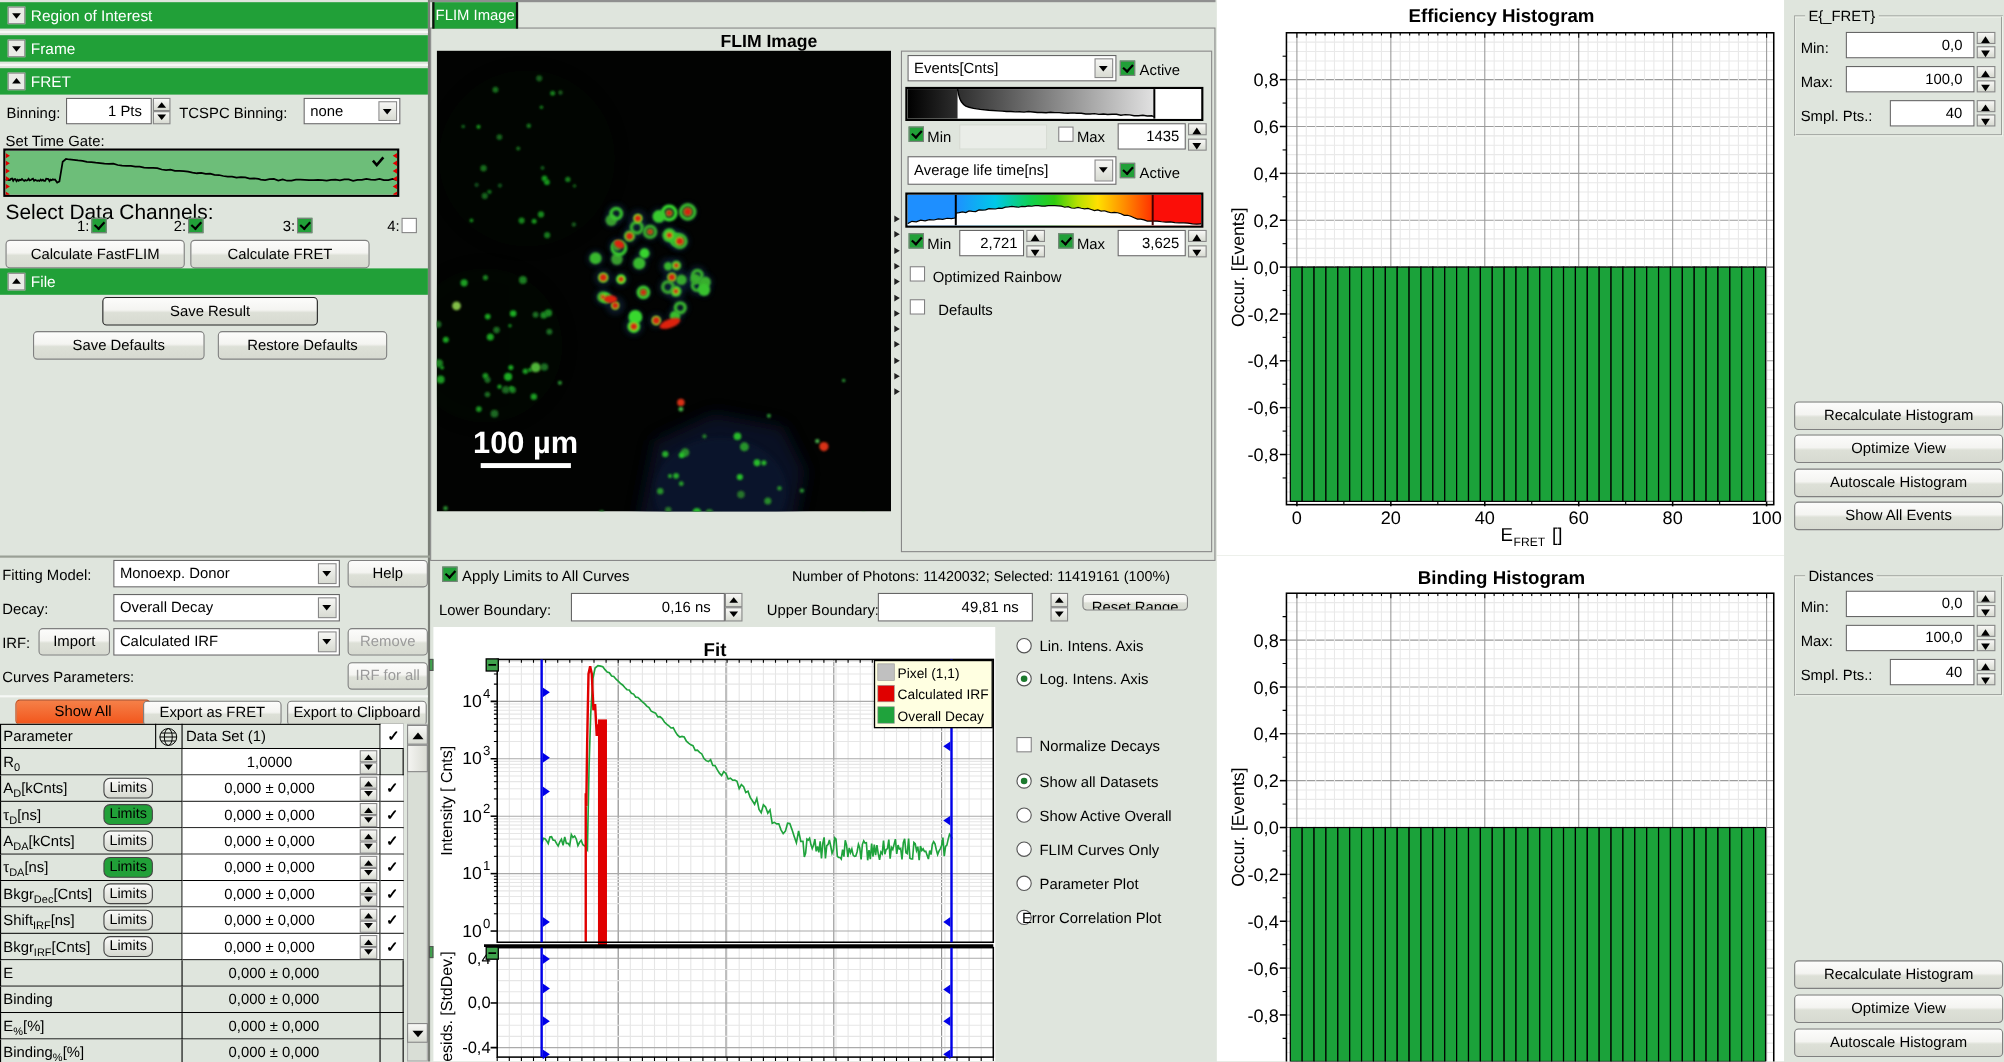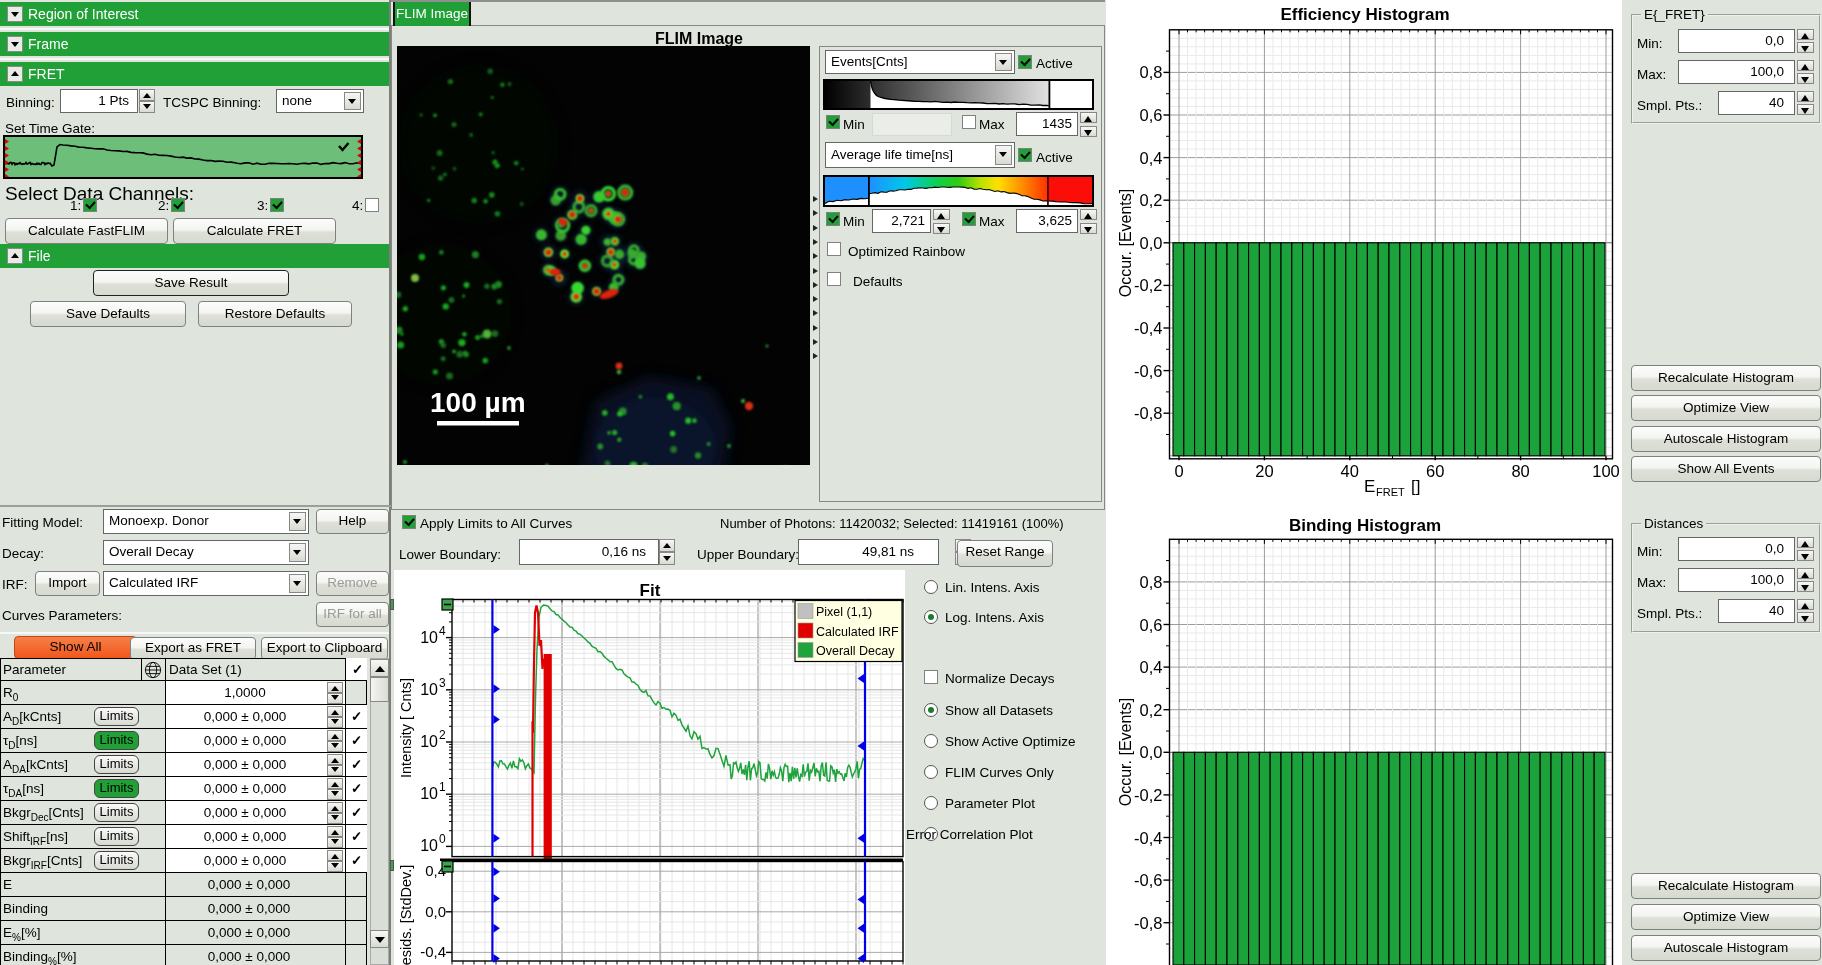--- a/index.html
+++ b/index.html
@@ -620,26 +620,26 @@
 <div class="cb g" style="left:402px;top:515px"></div>
 <div class="lab" style="left:420px;top:516px;font-size:13.5px;">Apply Limits to All Curves</div>
 <div class="lab" style="left:720px;top:516px;font-size:13px;">Number of Photons: 11420032; Selected: 11419161 (100%)</div>
 <div class="lab" style="left:399px;top:547px;font-size:13.5px;">Lower Boundary:</div>
 <div class="num" style="left:519px;top:539px;width:140px;height:26px;line-height:23px;padding-right:12px">0,16 ns</div>
 <div class="spin" style="left:659px;top:539px;height:26px">
     <span class="u"></span>
     <span class="d"></span>
   </div>
 <div class="lab" style="left:697px;top:547px;font-size:13.5px;">Upper Boundary:</div>
-<div class="num" style="left:798px;top:539px;width:141px;height:26px;line-height:23px;padding-right:24px">49,81 ns</div>
+<div class="num" style="left:798px;top:539px;width:141px;height:26px;line-height:23px;padding-right:12px">49,81 ns</div>
 <div class="spin" style="left:955px;top:539px;height:26px">
     <span class="u"></span>
     <span class="d"></span>
   </div>
-<div class="btn " style="left:957px;top:540px;width:96px;height:27px;line-height:22px;">Reset Range</div>
+<div class="btn " style="left:984px;top:540px;width:96px;height:15px;line-height:22px;">Reset Range</div>
 <div class="abs" style="left:390px;top:570px;width:515px;height:395px;line-height:0"><svg width="515" height="395" viewBox="0 0 515 395" font-family="Liberation Sans, sans-serif">
       <rect x="4" width="511" height="395" fill="#ffffff"></rect>
       <line x1="73.0" y1="29.5" x2="73.0" y2="286.6" stroke="#e6e6e6" stroke-width="1"></line>
       <line x1="73.0" y1="291.5" x2="73.0" y2="391" stroke="#e6e6e6" stroke-width="1"></line>
       <line x1="84.0" y1="29.5" x2="84.0" y2="286.6" stroke="#e6e6e6" stroke-width="1"></line>
       <line x1="84.0" y1="291.5" x2="84.0" y2="391" stroke="#e6e6e6" stroke-width="1"></line>
       <line x1="95.0" y1="29.5" x2="95.0" y2="286.6" stroke="#e6e6e6" stroke-width="1"></line>
       <line x1="95.0" y1="291.5" x2="95.0" y2="391" stroke="#e6e6e6" stroke-width="1"></line>
       <line x1="106.0" y1="29.5" x2="106.0" y2="286.6" stroke="#e6e6e6" stroke-width="1"></line>
       <line x1="106.0" y1="291.5" x2="106.0" y2="391" stroke="#e6e6e6" stroke-width="1"></line>
@@ -957,27 +957,27 @@
 <div class="abs" style="left:390px;top:860px;width:4px;height:11px;background:#3fa34d;border:1px solid #555"></div>
 <div class="radio" style="left:924px;top:580px"></div>
 <div class="lab" style="left:945px;top:580px;font-size:13.5px;">Lin. Intens. Axis</div>
 <div class="radio on" style="left:924px;top:610px"></div>
 <div class="lab" style="left:945px;top:610px;font-size:13.5px;">Log. Intens. Axis</div>
 <div class="cb" style="left:924px;top:670px"></div>
 <div class="lab" style="left:945px;top:671px;font-size:13.5px;">Normalize Decays</div>
 <div class="radio on" style="left:924px;top:703px"></div>
 <div class="lab" style="left:945px;top:703px;font-size:13.5px;">Show all Datasets</div>
 <div class="radio" style="left:924px;top:734px"></div>
-<div class="lab" style="left:945px;top:734px;font-size:13.5px;">Show Active Optimize</div>
+<div class="lab" style="left:945px;top:734px;font-size:13.5px;">Show Active Overall</div>
 <div class="radio" style="left:924px;top:765px"></div>
 <div class="lab" style="left:945px;top:765px;font-size:13.5px;">FLIM Curves Only</div>
 <div class="radio" style="left:924px;top:796px"></div>
 <div class="lab" style="left:945px;top:796px;font-size:13.5px;">Parameter Plot</div>
 <div class="radio" style="left:924px;top:827px"></div>
-<div class="lab" style="left:906px;top:827px;font-size:13.5px;">Error Correlation Plot</div>
+<div class="lab" style="left:929px;top:827px;font-size:13.5px;">Error Correlation Plot</div>
 <div class="abs" style="left:1106px;top:0;width:516px;height:505px;line-height:0"><svg width="516" height="505" viewBox="0 0 516 505" font-family="Liberation Sans, sans-serif">
       <rect width="516" height="505" fill="#ffffff"></rect>
       <line x1="63.5" y1="234.3" x2="506.5" y2="234.3" stroke="#e9e9e9"></line>
       <line x1="63.5" y1="225.8" x2="506.5" y2="225.8" stroke="#e9e9e9"></line>
       <line x1="63.5" y1="217.2" x2="506.5" y2="217.2" stroke="#e9e9e9"></line>
       <line x1="63.5" y1="208.7" x2="506.5" y2="208.7" stroke="#e9e9e9"></line>
       <line x1="63.5" y1="200.2" x2="506.5" y2="200.2" stroke="#9c9c9c"></line>
       <line x1="63.5" y1="191.7" x2="506.5" y2="191.7" stroke="#e9e9e9"></line>
       <line x1="63.5" y1="183.2" x2="506.5" y2="183.2" stroke="#e9e9e9"></line>
       <line x1="63.5" y1="174.6" x2="506.5" y2="174.6" stroke="#e9e9e9"></line>

